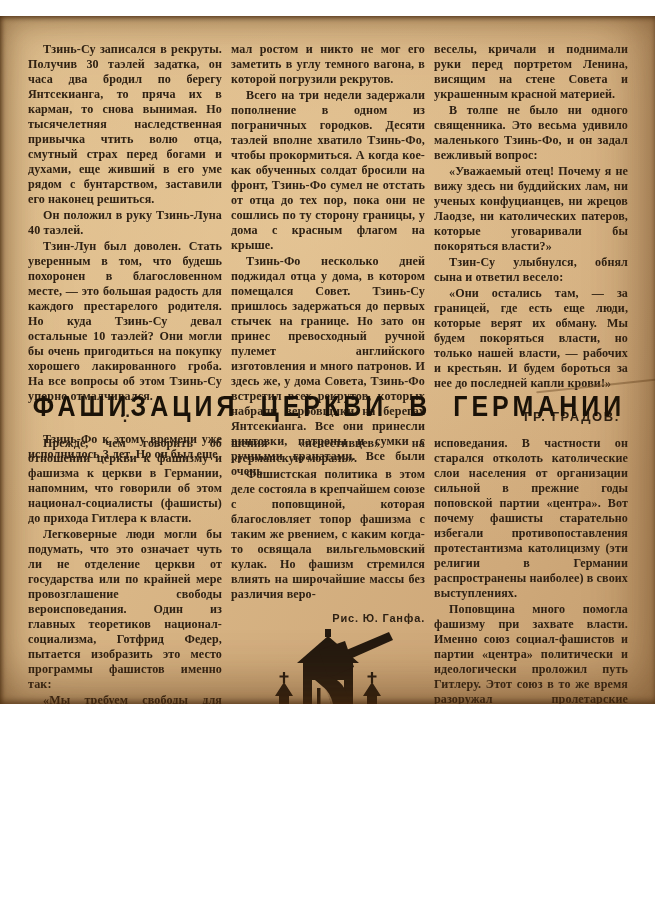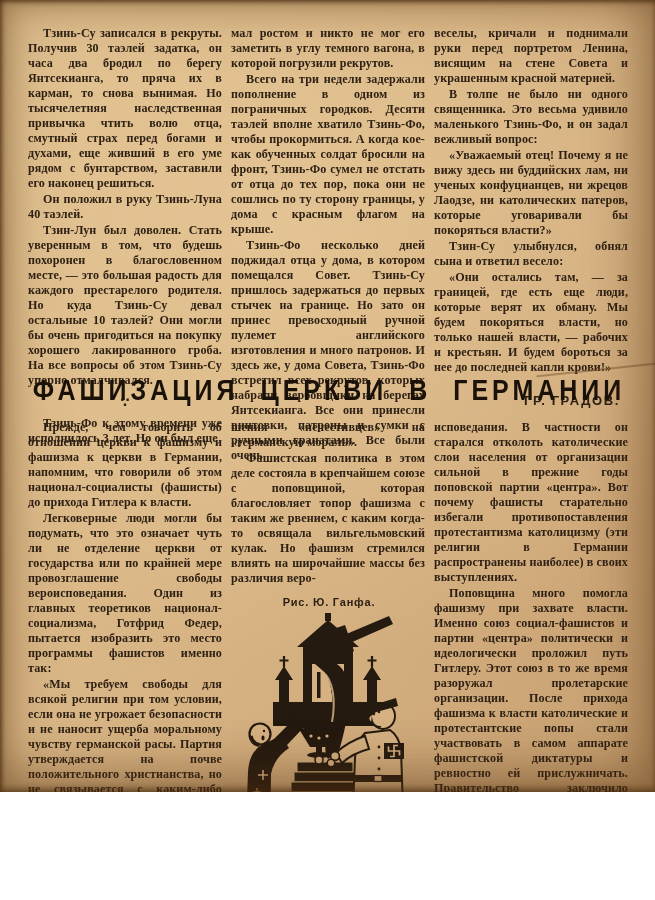--- a/index.html
+++ b/index.html
@@ -1,22 +1,23 @@
 <!DOCTYPE html>
 <html lang="ru"><head>
 <meta charset="utf-8">
 <style>
   html,body{margin:0;padding:0;}
   body{width:655px;height:900px;overflow:hidden;font-family:"Liberation Serif",serif;}
   .page{
-    position:relative;width:655px;height:792px;overflow:hidden;
+    position:relative;width:655px;height:688px;overflow:hidden;
     background:
       radial-gradient(120% 90% at 45% 30%, rgba(236,206,158,.55) 0%, rgba(236,206,158,0) 60%),
       linear-gradient(118deg,#e0c08f 0%, #d9b686 42%, #cfa97a 78%, #c49e6f 100%);
     color:#2e2114;
+    margin-top:16px;
   }
   .vignette{position:absolute;inset:0;pointer-events:none;
     box-shadow:
       inset 0 0 70px rgba(96,60,24,.28),
       inset -12px -18px 48px rgba(84,48,16,.38),
       inset 8px 6px 22px rgba(96,60,24,.26),
       inset 0 4px 5px -2px rgba(48,26,8,.75),
       inset 0 -5px 6px -2px rgba(48,26,8,.6),
       inset 5px 0 5px -3px rgba(48,26,8,.55);}
   .scratch{position:absolute;top:369px;left:536px;width:120px;height:2px;
@@ -34,21 +35,21 @@
     font-family:"DejaVu Sans",sans-serif;font-size:13px;font-weight:bold;}
   .author{margin-top:18px;padding-right:8px;text-align:right;
     font-family:"Liberation Sans",sans-serif;font-size:13px;font-weight:bold;letter-spacing:1.6px;}
   
   .title{position:absolute;left:28px;top:374px;width:602px;margin:0;
     font-family:"Liberation Sans",sans-serif;font-weight:bold;font-size:25px;
     letter-spacing:4px;word-spacing:11px;white-space:nowrap;text-align:center;
     color:#1a1208;transform:scaleY(1.18);transform-origin:50% 20%;}
   
   .credit{font-family:"Liberation Sans",sans-serif;font-weight:bold;font-size:11px;
-    letter-spacing:.8px;margin:9px 0 0 2px;text-align:center;text-indent:0;}
+    letter-spacing:.8px;margin:9px 0 0 2px;text-align:right;text-indent:0;}
   .cartoon{display:block;margin:2px auto 0 auto;}
   .caption{font-family:"Liberation Sans",sans-serif;font-weight:bold;font-size:11.6px;
     line-height:14px;letter-spacing:.7px;text-align:center;margin-top:5px;color:#241a10;}
   .pageno{position:absolute;left:30px;top:841px;
     font-family:"Liberation Sans",sans-serif;font-weight:bold;font-size:16px;color:#1d140a;}
 </style>
 </head>
 <body>
 
 <div class="page">

